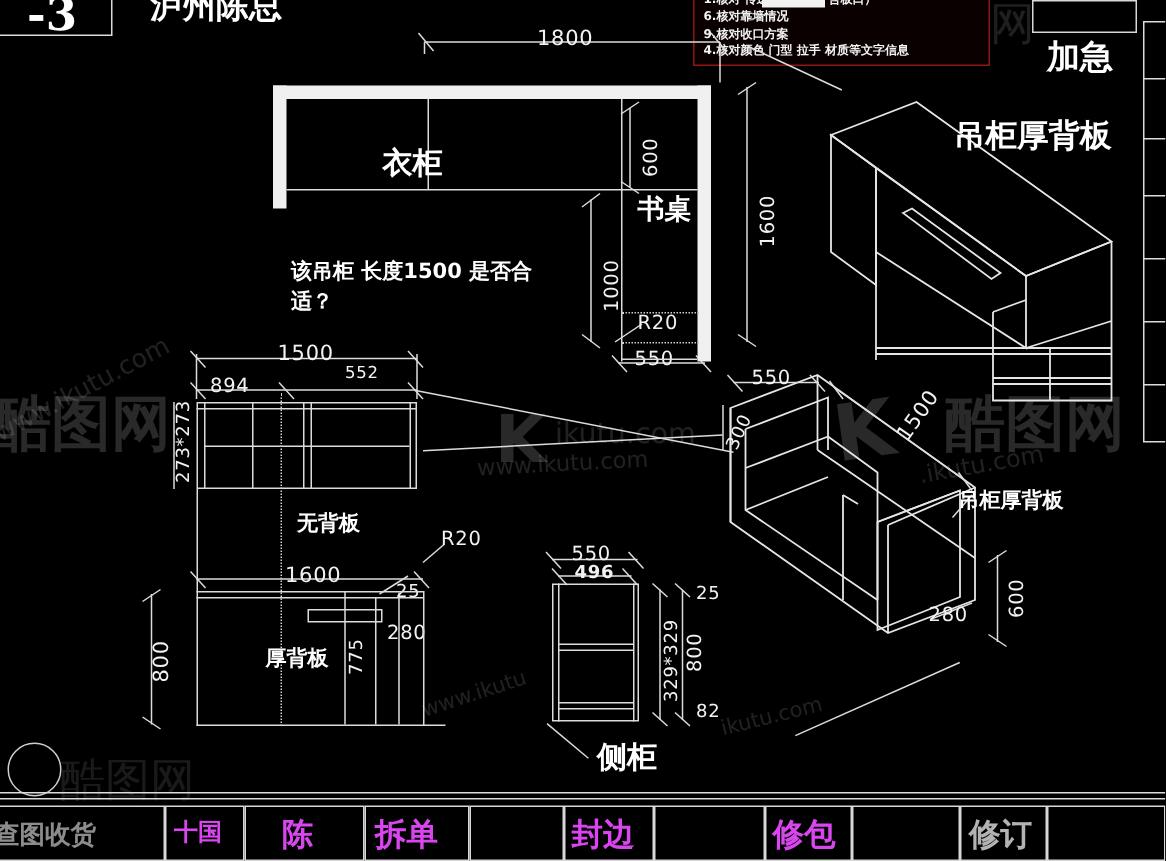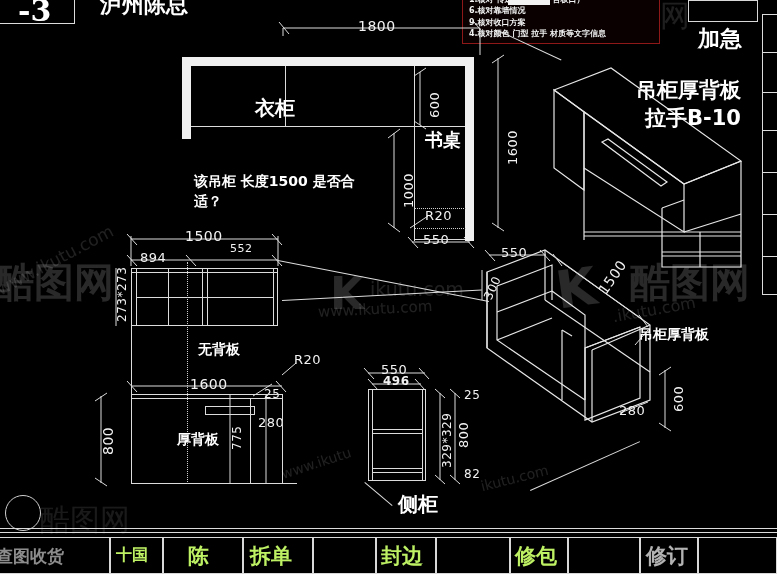--- a/index.html
+++ b/index.html
@@ -18,21 +18,21 @@
   .box{position:absolute;border:1px solid #dcdcdc;box-sizing:border-box;}
   .redbox{position:absolute;border:1px solid #8e1717;background:#0a0000;box-sizing:border-box;}
   .redtxt{color:#f3f3f3;font-size:8px;line-height:10px;white-space:nowrap;font-weight:bold;}
   .wm{position:absolute;color:rgba(255,255,255,.13);white-space:nowrap;pointer-events:none;
       font-family:"DejaVu Sans","Liberation Sans",sans-serif;}
   .wmk{position:absolute;color:rgba(255,255,255,.16);font-weight:bold;pointer-events:none;}
   .dotted{position:absolute;border-top:1px dotted #cfcfcf;}
   .dottedv{position:absolute;border-left:1px dotted #cfcfcf;}
   svg{position:absolute;left:0;top:0;overflow:visible;}
   .tb{position:absolute;border:1px solid #d8d8d8;box-sizing:border-box;}
-  .tbl{position:absolute;color:#bef264;font-weight:bold;white-space:nowrap;}
+  .tbl{position:absolute;color:#d946ef;font-weight:bold;white-space:nowrap;}
 </style>
 </head>
 <body>
 
 <div id="stage">
 
   <div class="wm" style="left:-10px;top:250px;font-size:17px;transform:rotate(-28deg);">www.ikutu.com</div>
   <div class="wmk" style="left:-6px;top:255px;font-size:40px;">酷图网</div>
   <div class="wmk" style="left:330px;top:268px;font-size:44px;">K</div>
   <div class="wm" style="left:370px;top:278px;font-size:19px;">ikutu.com</div>
@@ -310,21 +310,20 @@
       <line x1="662" y1="256" x2="741" y2="256"></line>
       <line x1="700" y1="232" x2="700" y2="267"></line>
 
       <line x1="584" y1="232" x2="662" y2="232"></line>
       <line x1="584" y1="236" x2="662" y2="236"></line>
       <line x1="584" y1="168" x2="584" y2="240"></line>
     </g>
   </svg>
 
   <div class="txt cn" style="left:636px;top:80px;font-size:21px;">吊柜厚背板</div>
-  <div class="txt cn" style="left:645px;top:108px;font-size:21px;">拉手B-10</div>
 
   <div style="position:absolute;left:498px;top:30px;width:70px;height:1px;background:#dcdcdc;transform-origin:0 0;transform:rotate(25deg);"></div>
 
   <div style="position:absolute;left:5px;top:495px;width:34px;height:34px;border:1px solid #cfcfcf;border-radius:50%;"></div>
 
   <div style="position:absolute;left:282px;top:300px;width:200px;height:1px;background:#dcdcdc;transform-origin:0 0;transform:rotate(-3deg);"></div>
   <div style="position:absolute;left:530px;top:490px;width:120px;height:1px;background:#dcdcdc;transform-origin:0 0;transform:rotate(-24deg);"></div>
 
   <div class="ln lnh" style="left:0px;top:528px;width:777px;height:1px;"></div>
   <div class="ln lnh" style="left:0px;top:532px;width:777px;height:1px;"></div>

